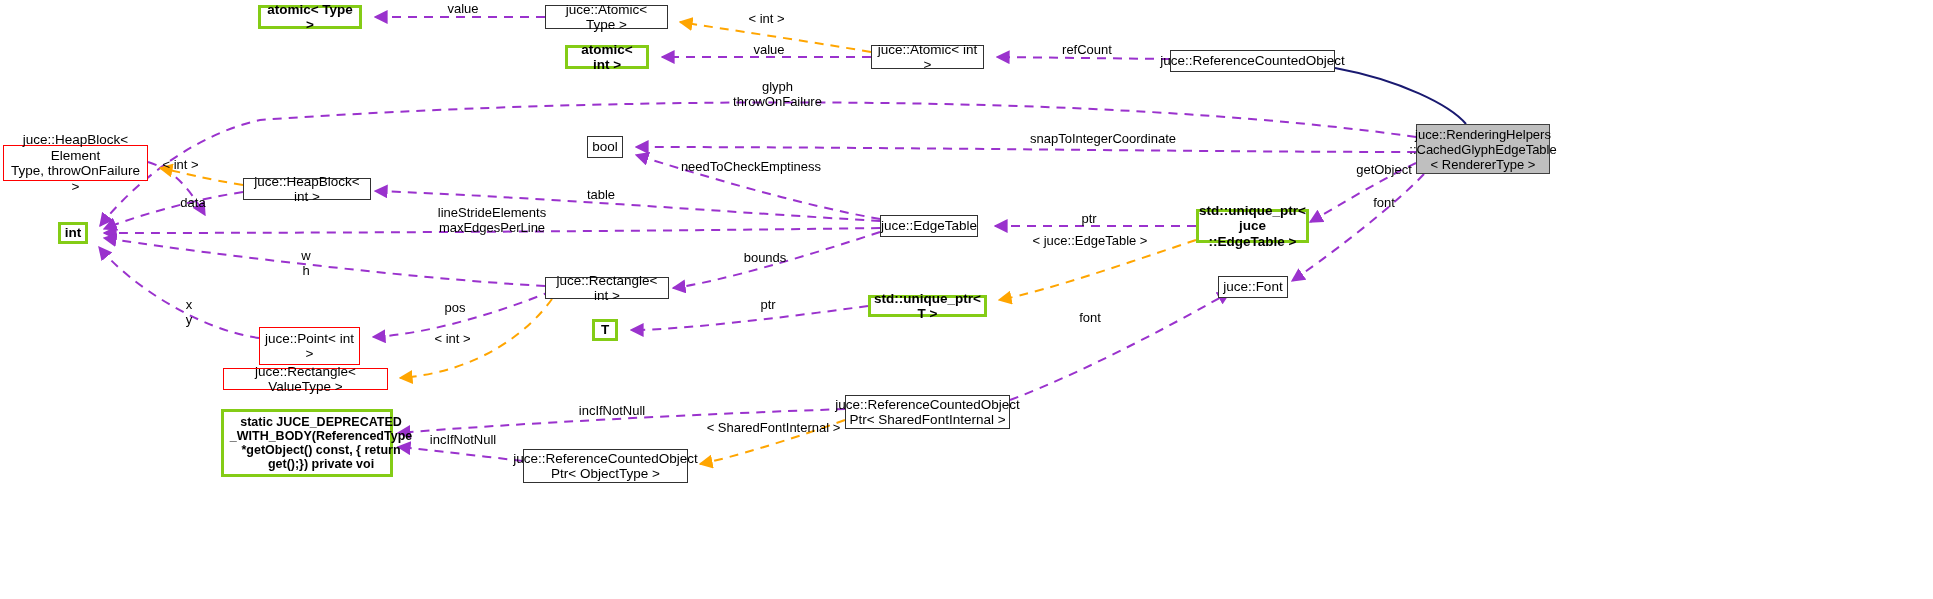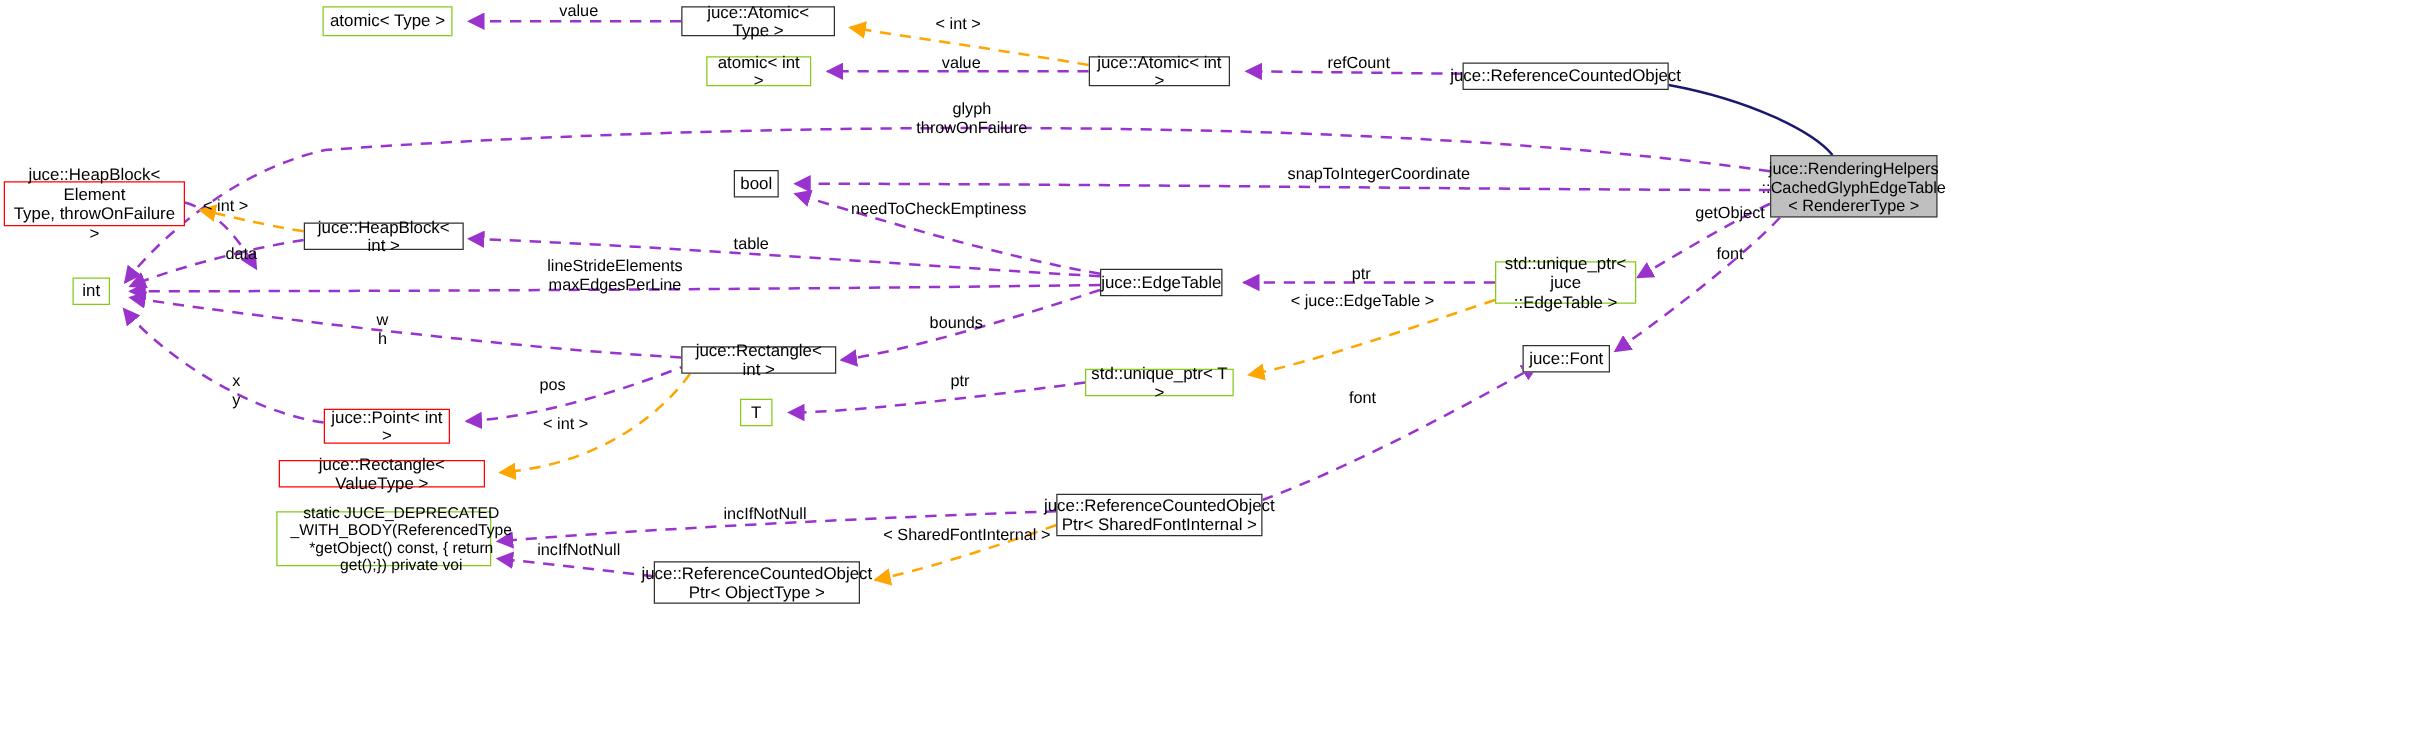--- a/index.html
+++ b/index.html
@@ -31,21 +31,21 @@
     justify-content: center;
     text-align: center;
     font-size: 13.5px;
     line-height: 15.5px;
     color: #000000;
     background: #ffffff;
     white-space: pre-line;
     padding: 1px 4px;
   }
   
-  .n-plain  { border: 1px solid #84cc16; }
+  .n-plain  { border: 3px solid #84cc16; font-weight: bold; }
   .n-dark   { border: 1.6px solid #313131; }
   .n-red    { border: 1.6px solid #ff0000; }
   .n-center {
     border: 1.6px solid #404040;
     background: #bfbfbf;
   }
   .edge-label {
     position: absolute;
     font-size: 13px;
     line-height: 14.5px;
@@ -147,25 +147,25 @@
   <div class="node n-dark" style="left:587px;  top:136px; width:36px;  height:22px;">bool</div>
   <div class="node n-dark" style="left:243px;  top:178px; width:128px; height:22px;">juce::HeapBlock&lt; int &gt;</div>
   <div class="node n-plain" style="left:58px;   top:222px; width:30px;  height:22px;text-align:right;">int</div>
   <div class="node n-dark" style="left:880px;  top:215px; width:98px;  height:22px;">juce::EdgeTable</div>
   <div class="node n-plain" style="left:1196px; top:209px; width:113px; height:34px;">std::unique_ptr&lt; juce
 ::EdgeTable &gt;</div>
   <div class="node n-dark" style="left:1218px; top:276px; width:70px;  height:22px;">juce::Font</div>
   <div class="node n-dark" style="left:545px;  top:277px; width:124px; height:22px;">juce::Rectangle&lt; int &gt;</div>
   <div class="node n-plain" style="left:868px;  top:295px; width:119px; height:22px;">std::unique_ptr&lt; T &gt;</div>
   <div class="node n-plain" style="left:592px;  top:319px; width:26px;  height:22px;">T</div>
-  <div class="node n-red" style="left:259px;  top:327px; width:101px; height:28px;">juce::Point&lt; int &gt;</div>
+  <div class="node n-red" style="left:259px;  top:327px; width:101px; height:38px;">juce::Point&lt; int &gt;</div>
   <div class="node n-red" style="left:223px;  top:368px; width:165px; height:22px;">juce::Rectangle&lt; ValueType &gt;</div>
   <div class="node n-dark" style="left:845px; top:395px; width:165px; height:34px;">juce::ReferenceCountedObject
 Ptr&lt; SharedFontInternal &gt;</div>
-  <div class="node n-plain" style="left:221px;  top:409px; width:172px; height:44px; font-size:12.5px; line-height:14px;padding-left:32px;">static JUCE_DEPRECATED
+  <div class="node n-plain" style="left:221px;  top:409px; width:172px; height:68px; font-size:12.5px; line-height:14px;padding-left:32px;">static JUCE_DEPRECATED
 _WITH_BODY(ReferencedType
 *getObject() const, { return
 get();}) private voi</div>
   <div class="node n-dark" style="left:523px;  top:449px; width:165px; height:34px;">juce::ReferenceCountedObject
 Ptr&lt; ObjectType &gt;</div>
 
   <div class="edge-label" style="left:443px;  top:2px;   width:40px;">value</div>
   <div class="edge-label" style="left:744px;  top:12px;  width:45px;">&lt; int &gt;</div>
   <div class="edge-label" style="left:749px;  top:43px;  width:40px;">value</div>
   <div class="edge-label" style="left:1058px; top:43px;  width:58px;">refCount</div>
@@ -181,20 +181,20 @@
   <div class="edge-label" style="left:432px; top:206px; width:120px;">lineStrideElements
 maxEdgesPerLine</div>
   <div class="edge-label" style="left:1078px; top:212px; width:22px;">ptr</div>
   <div class="edge-label" style="left:1029px; top:234px; width:122px;">&lt; juce::EdgeTable &gt;</div>
   <div class="edge-label" style="left:297px;  top:249px; width:18px;">w
 h</div>
   <div class="edge-label" style="left:740px;  top:251px; width:50px;">bounds</div>
   <div class="edge-label" style="left:757px;  top:298px; width:22px;">ptr</div>
   <div class="edge-label" style="left:181px;  top:298px; width:16px;">x
 y</div>
-  <div class="edge-label" style="left:428px;  top:301px; width:28px;">pos</div>
+  <div class="edge-label" style="left:441px;  top:301px; width:28px;">pos</div>
   <div class="edge-label" style="left:1075px; top:311px; width:30px;">font</div>
   <div class="edge-label" style="left:430px;  top:332px; width:45px;">&lt; int &gt;</div>
   <div class="edge-label" style="left:573px;  top:404px; width:78px;">incIfNotNull</div>
   <div class="edge-label" style="left:706px; top:421px; width:135px;">&lt; SharedFontInternal &gt;</div>
   <div class="edge-label" style="left:424px;  top:433px; width:78px;">incIfNotNull</div>
 
 </div>
 
 </body></html>

